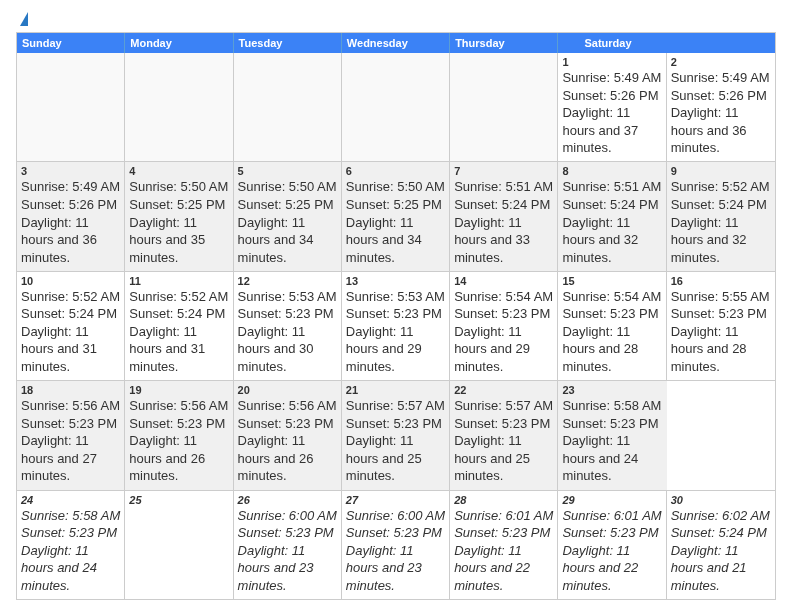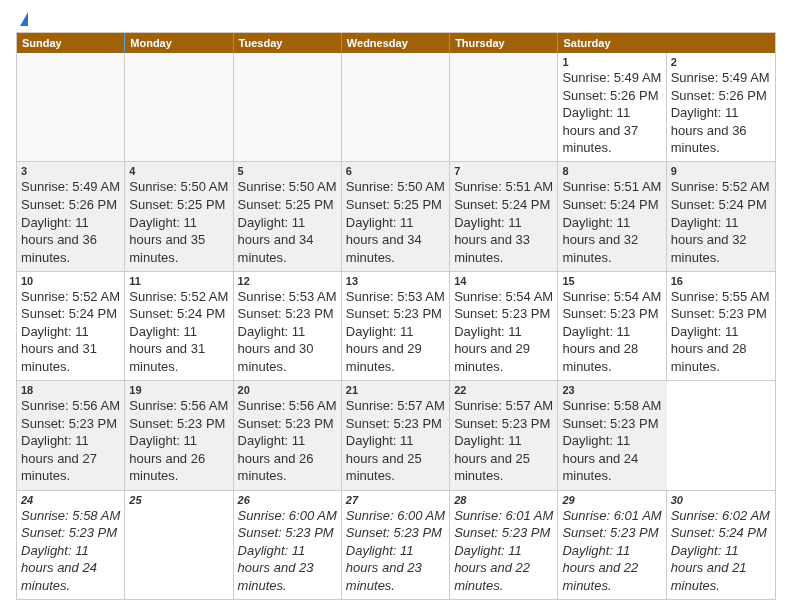--- a/index.html
+++ b/index.html
@@ -52,31 +52,31 @@
     }
     .calendar {
       flex: 1;
       display: flex;
       flex-direction: column;
       border: 1px solid #ccc;
     }
     .cal-header-row {
       display: grid;
       grid-template-columns: repeat(7, 1fr);
-      background: #a16207;
+      background: #3b82f6;
     }
     .cal-header-cell {
       color: #fff;
       font-size: 11px;
       font-weight: bold;
       padding: 4px 5px;
       border-right: 1px solid #5a9ed4;
       text-align: left;
     }
-    .cal-header-cell:last-child { border-right: none; }
+    .cal-header-cell:last-child { border-right: none; margin-left: 21px; }
     .cal-body {
       flex: 1;
       display: flex;
       flex-direction: column;
     }
     .cal-week {
       flex: 1;
       display: grid;
       grid-template-columns: repeat(7, 1fr);
       border-bottom: 1px solid #ccc;

